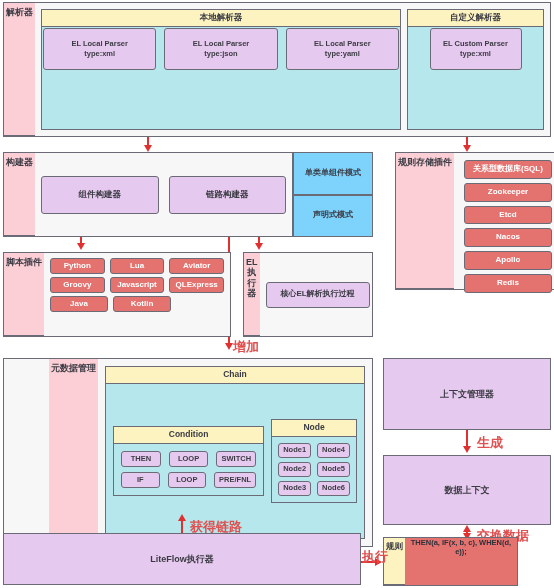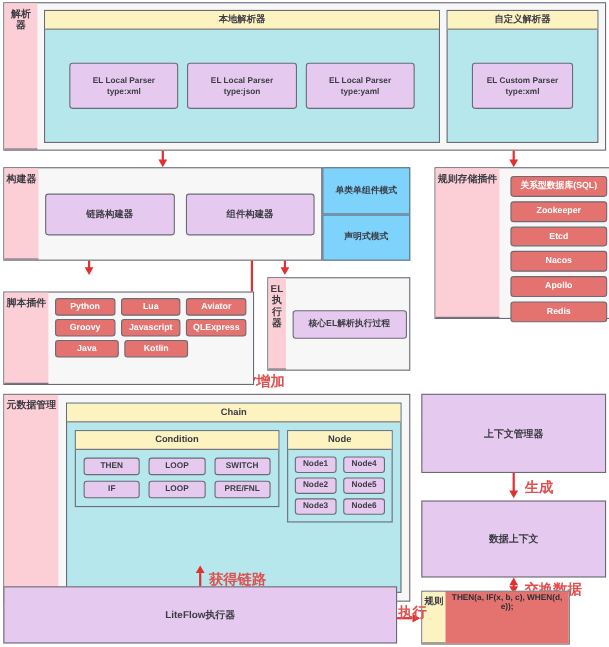--- a/index.html
+++ b/index.html
@@ -49,23 +49,23 @@
     color: #3b3b44;
     font-size: 8.5px;
     font-weight: bold;
     text-align: center;
     padding: 3px 2px;
     line-height: 1.15;
   }
   .subpanel-body {
     flex: 1;
     display: flex;
-    align-items: center;
+    align-items: flex-start;
     justify-content: space-around;
-    padding: 22px;
+    padding: 1px;
     gap: 6px;
   }
 
   
   .box {
     border: 1.5px solid #6b6b77;
     border-radius: 3px;
     display: flex;
     align-items: center;
     justify-content: center;
@@ -146,35 +146,35 @@
   #mode-col { position: absolute; left: 293px; top: 152px; width: 80px; height: 85px;
               display: flex; flex-direction: column; }
   #mode-col .box { flex: 1; border-radius: 0; font-size: 8px; }
 
   
   #rule-store { left: 395px; top: 152px; width: 168px; height: 138px; }
   #rule-store .panel-body { flex-direction: column; gap: 4px; padding: 7px 10px; }
   #rule-store .box { width: 100%; height: 19px; font-size: 8px; }
 
   
-  #script-plugin { left: 3px; top: 265px; width: 228px; height: 85px; }
+  #script-plugin { left: 3px; top: 252px; width: 228px; height: 85px; }
   #script-plugin .panel-body { flex-direction: column; gap: 3px; padding: 5px 6px; }
   #script-plugin .grid-row { display: flex; gap: 5px; width: 100%; }
   #script-plugin .box { flex: 1; height: 16px; font-size: 8px; }
 
   
   #el-exec { left: 243px; top: 252px; width: 130px; height: 85px; }
   #el-exec .panel-body { align-items: center; justify-content: center; }
   #el-exec .box { width: 104px; height: 26px; font-size: 8px; }
 
   
-  #metadata { left: 3px; top: 358px; width: 370px; height: 189px; }
+  #metadata { left: 3px; top: 358px; width: 370px; height: 189px; padding-left: 45px; }
   #metadata .panel-body { padding: 7px; }
   #chain { flex: 1; display: flex; flex-direction: column; }
-  #chain .subpanel-body { align-items: flex-start; padding: 7px; gap: 7px; border-radius: 14px; }
+  #chain .subpanel-body { align-items: center; padding: 7px; gap: 7px; border-radius: 14px; }
   #condition { flex: 1.95; }
   #node-group { flex: 1; }
   #condition .subpanel-body { flex-direction: column; gap: 5px; justify-content: center; }
   #condition .grid-row { display: flex; gap: 8px; width: 100%; }
   #condition .box { flex: 1; height: 16px; font-size: 7.5px; }
   #node-group .subpanel-body { flex-direction: column; gap: 4px; justify-content: center; padding: 6px; }
   #node-group .grid-row { display: flex; gap: 6px; width: 100%; }
   #node-group .box { flex: 1; height: 15px; font-size: 7.5px; }
 
   
@@ -220,22 +220,22 @@
 
 <div class="arrow-line" style="left:147px; top:137px; width:2px; height:10px;"></div>
 <div class="arrow-head down" style="left:143.5px; top:145px;"></div>
 
 <div class="arrow-line" style="left:466px; top:137px; width:2px; height:10px;"></div>
 <div class="arrow-head down" style="left:462.5px; top:145px;"></div>
 
 <div class="panel" id="builder">
   <div class="panel-title">构建器</div>
   <div class="panel-body">
+    <div class="box purple">组件构建器</div>
     <div class="box purple">链路构建器</div>
-    <div class="box purple">组件构建器</div>
   </div>
 </div>
 
 <div id="mode-col">
   <div class="box cyan">单类单组件模式</div>
   <div class="box cyan">声明式模式</div>
 </div>
 
 <div class="panel" id="rule-store">
   <div class="panel-title">规则存储插件</div>

